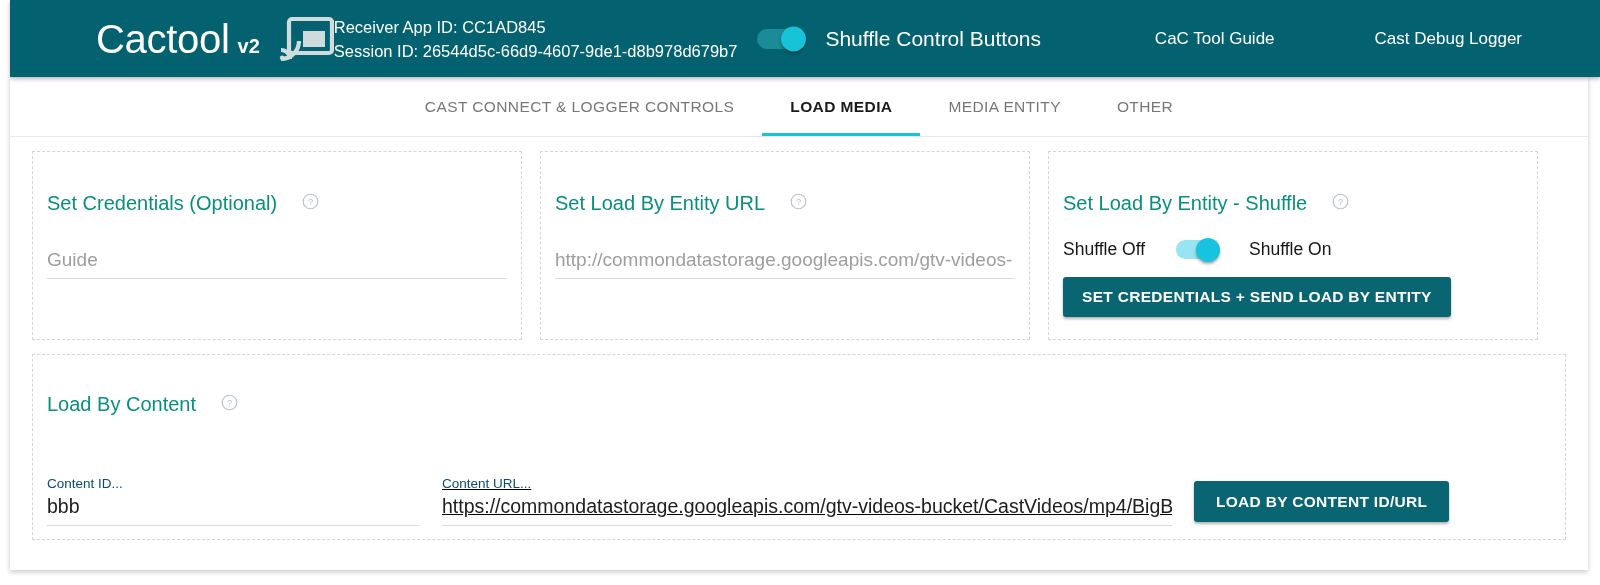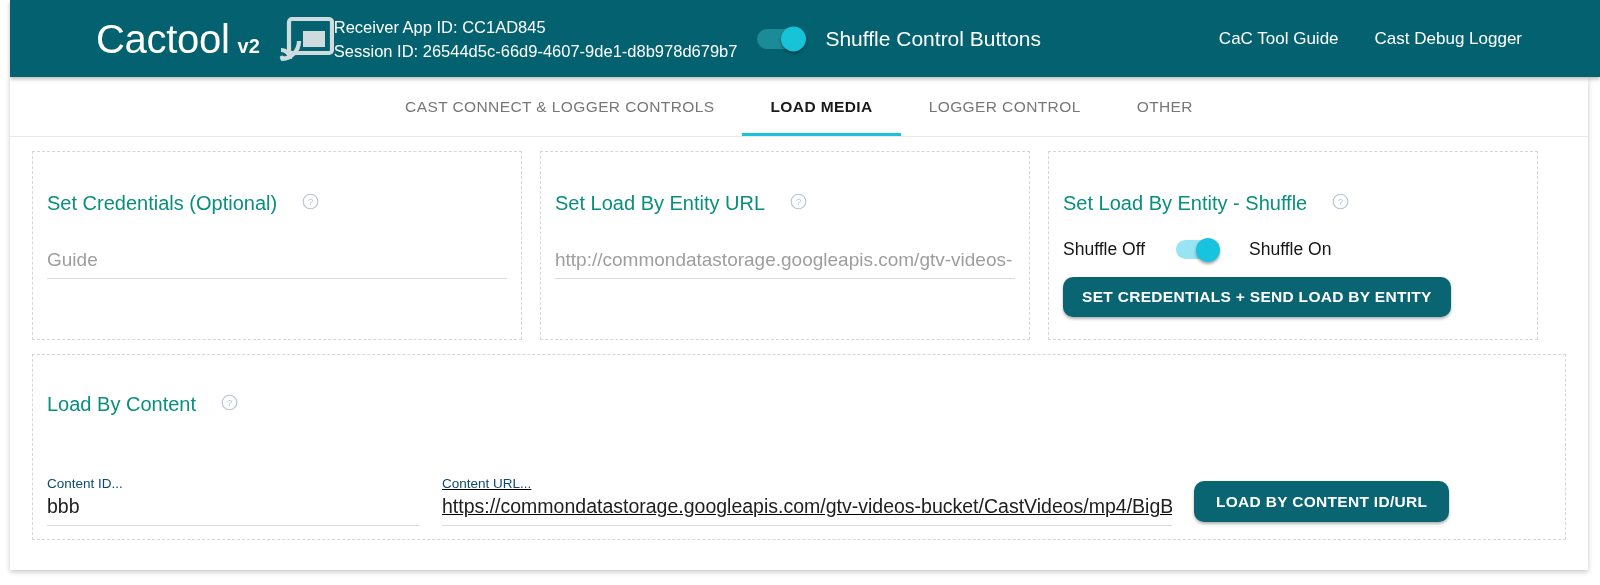--- a/index.html
+++ b/index.html
@@ -110,21 +110,21 @@
     color: #ffffff;
     font-size: 21px;
     margin-left: 22px;
     white-space: nowrap;
   }
 
   .hdr-links {
     margin-left: auto;
     display: flex;
     align-items: flex-end;
-    gap: 36px;
+    gap: 100px;
     padding-right: 78px;
   }
   .hdr-link {
     color: #ffffff;
     font-size: 17px;
     text-decoration: none;
     white-space: nowrap;
     cursor: pointer;
   }
 
@@ -273,21 +273,21 @@
     display: inline-flex;
     align-items: center;
     justify-content: center;
     background: #0a6572;
     color: #ffffff;
     border: none;
     font-family: inherit;
     font-size: 15.5px;
     font-weight: 700;
     letter-spacing: 0.3px;
-    border-radius: 10px;
+    border-radius: 3px;
     box-shadow: 0 2px 3px rgba(0,0,0,0.3);
     cursor: pointer;
     white-space: nowrap;
   }
   .btn.entity {
     height: 40px;
     padding: 0 19px;
     margin-top: 17px;
   }
   .btn.content {
@@ -350,21 +350,21 @@
       <a class="hdr-link" href="#">CaC Tool Guide</a>
       <a class="hdr-link" href="#">Cast Debug Logger</a>
     </div>
   </div>
 
   <div class="panel">
 
     <div class="tabbar">
       <button class="tab">CAST CONNECT &amp; LOGGER CONTROLS</button>
       <button class="tab active">LOAD MEDIA</button>
-      <button class="tab">LOGGER CONTROL</button>
+      <button class="tab">MEDIA ENTITY</button>
       <button class="tab">OTHER</button>
     </div>
 
     <div class="cards-row">
 
       <div class="card c1">
         <div class="card-inner">
           <div class="card-title-row">
             <span class="card-title">Set Credentials (Optional)</span>
             <svg class="help-icon" viewBox="0 0 20 20">

